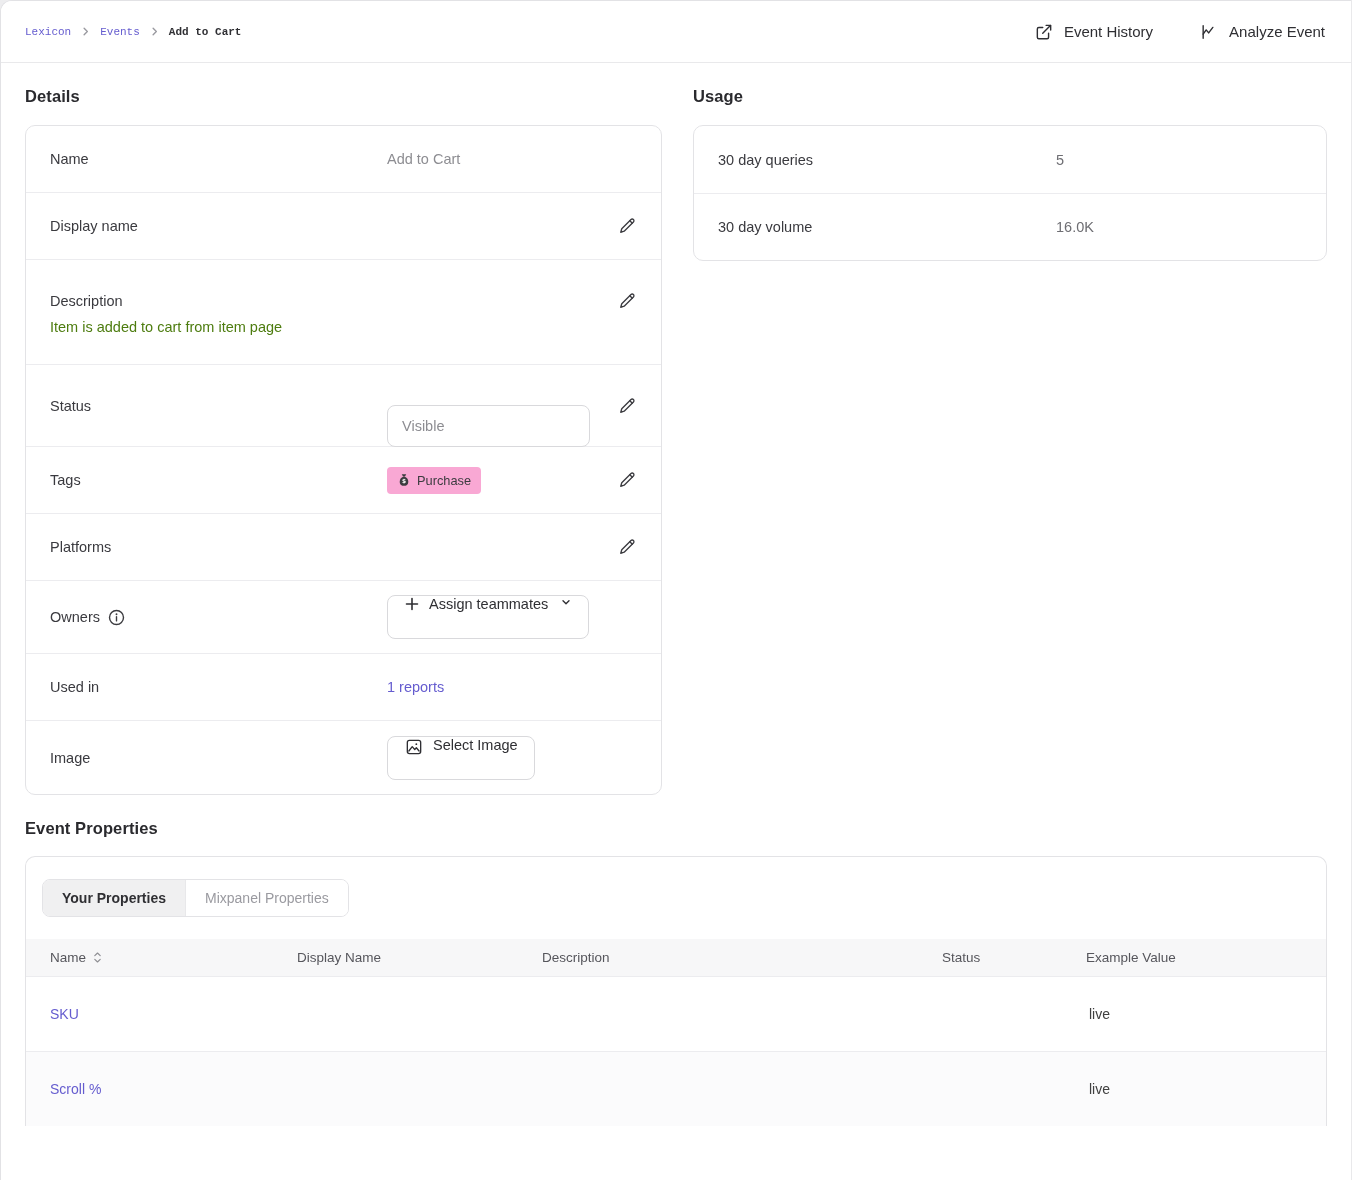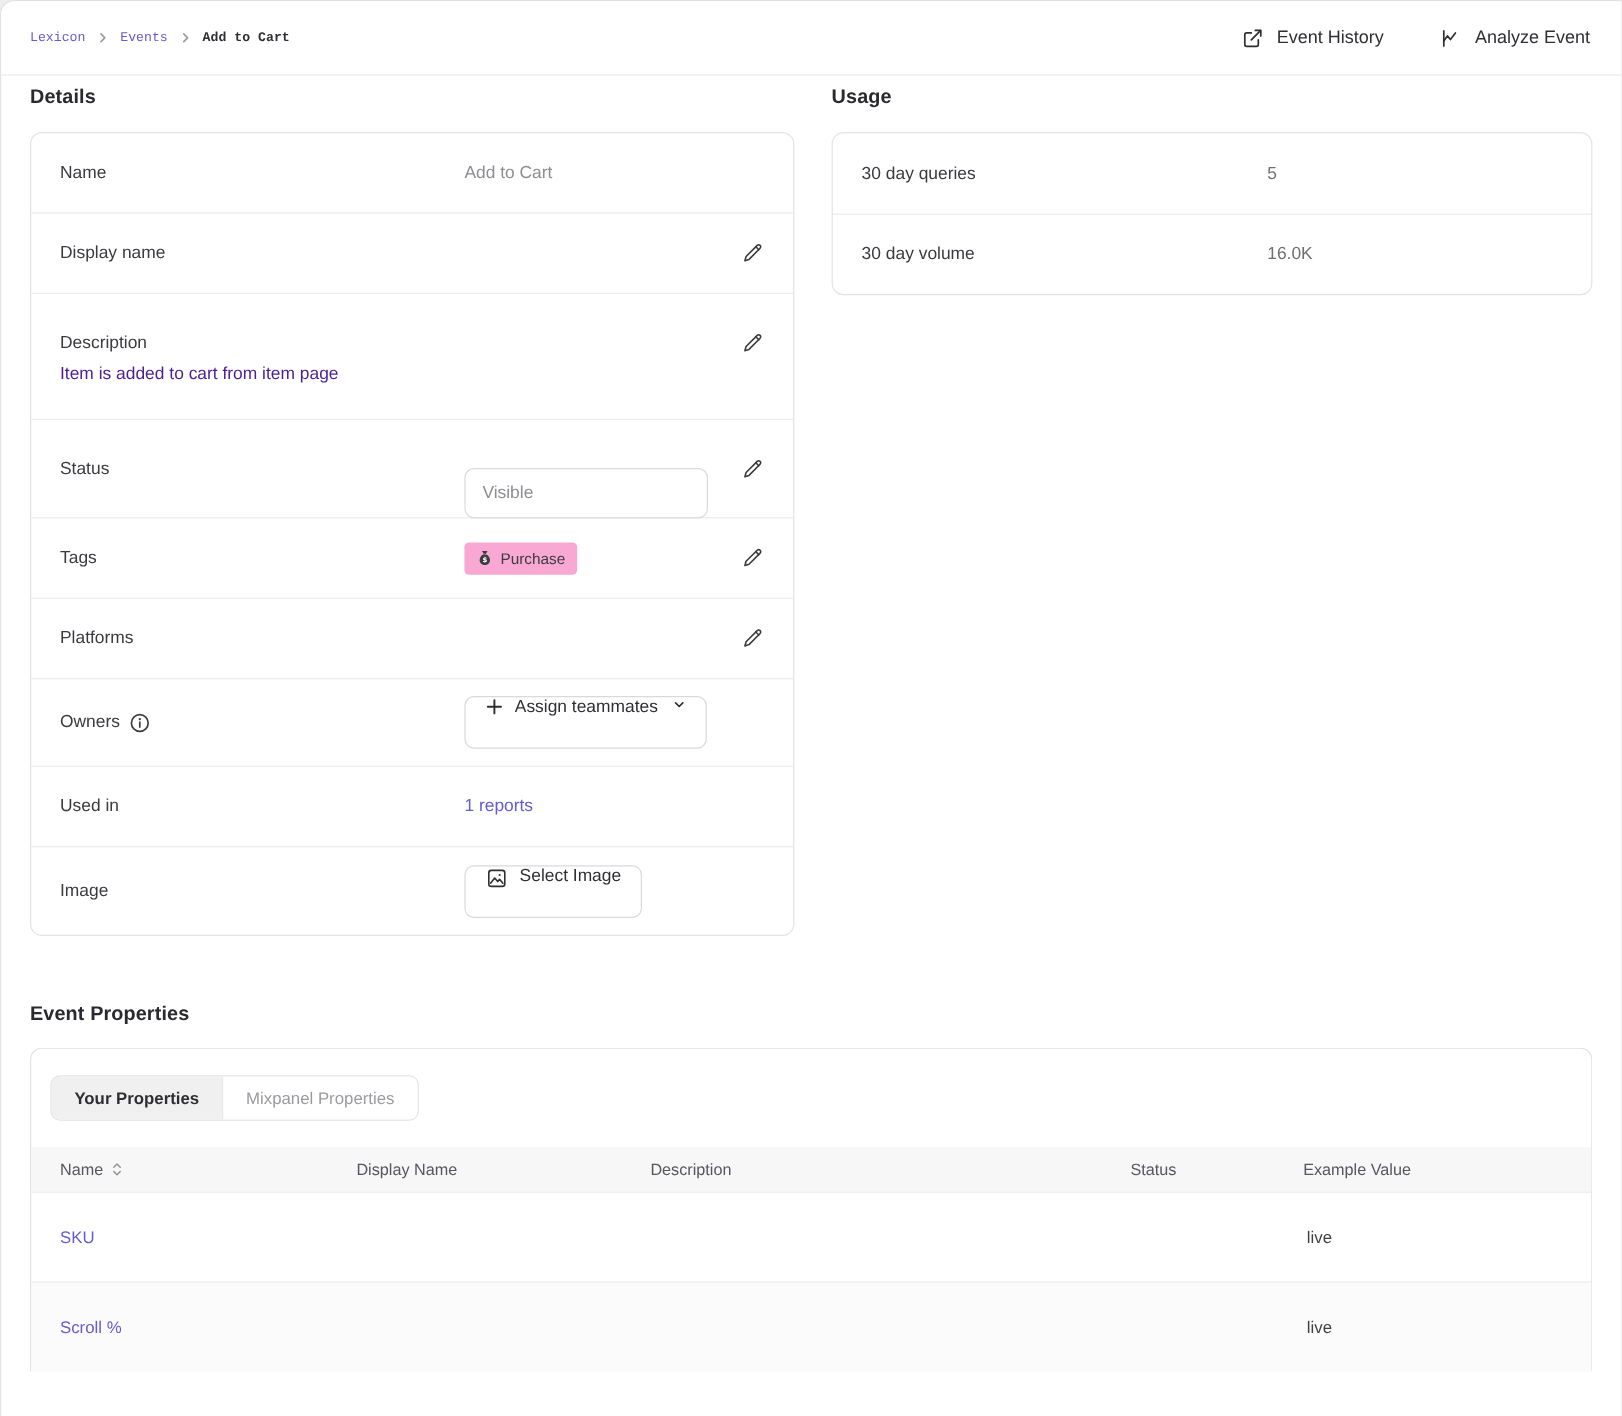--- a/index.html
+++ b/index.html
@@ -25,39 +25,39 @@
     color:#2f2f33; background:none; border:none; cursor:pointer;
     font-family:"Liberation Sans", sans-serif;
   }
   .action-btn svg { color:#2f2f33; }
 
   
   .content { padding:0 24px; }
   .cols { display:flex; gap:31px; }
   .col-left { width:637px; flex:none; }
   .col-right { flex:1; }
-  .section-title { font-size:16.5px; font-weight:700; color:#2a2a2e; margin-top:9px; letter-spacing:.1px; }
+  .section-title { font-size:16.5px; font-weight:700; color:#2a2a2e; margin-top:24px; letter-spacing:.1px; }
 
   .card {
     border:1px solid #e3e3e6; border-radius:10px; background:#fff; margin-top:19px;
   }
   
   .drow {
     display:flex; align-items:center; padding:0 24px; border-top:1px solid #ececef;
   }
   .drow:first-child { border-top:none; }
   .drow .lbl { width:337px; flex:none; font-size:14.5px; font-weight:500; color:#3a3a3f; display:flex; align-items:center; gap:8px; }
   .drow .val { font-size:14.5px; color:#8d8d92; }
   .drow .edit { margin-left:auto; display:flex; align-items:center; color:#3c3c40; cursor:pointer; background:none; border:none; }
   .h66{height:66px} .h67{height:67px} .h73{height:73px} .h74{height:74px} .h82{height:82px}
   .drow-desc { display:block; height:105px; padding-top:31px; border-top:1px solid #ececef; }
   .drow-desc .toprow { display:flex; align-items:center; padding:0 24px; }
   .drow-desc .lbl { font-size:14.5px; font-weight:500; color:#3a3a3f; }
   .drow-desc .edit { margin-left:auto; display:flex; color:#3c3c40; cursor:pointer; background:none; border:none; }
-  .drow-desc .desc-text { padding:8px 24px 0; font-size:14.5px; color:#4c1d95; }
+  .drow-desc .desc-text { padding:8px 24px 0; font-size:14.5px; color:#4d7c0f; }
 
   .status-box {
     width:203px; height:42px; border:1px solid #d9d9dc; border-radius:8px;
     display:flex; align-items:center; padding:0 14px; font-size:14.5px; color:#8d8d92; background:#fff;margin-top:40px;
   }
   .tag-chip {
     display:inline-flex; align-items:center; gap:6px; background:#f9a8d4; border-radius:4px;
     padding:6px 10px; font-size:12.8px; color:#3c3c40; font-weight:500;
   }
   .outline-btn {
@@ -69,21 +69,21 @@
   .val-dark { font-size:14.5px; color:#3c3c40; display:flex; align-items:center; gap:9px; }
   .info-ic { display:inline-flex; color:#3c3c40; }
 
   
   .usage-row { display:flex; align-items:center; height:67px; padding:0 24px; border-top:1px solid #ececef; }
   .usage-row:first-child { border-top:none; }
   .usage-row .lbl { width:338px; flex:none; font-size:14.5px; font-weight:500; color:#3a3a3f; }
   .usage-row .val { font-size:14.5px; color:#6e6e73; }
 
   
-  .props-section-title { margin-top:56px; }
+  .props-section-title { margin-top:24px; }
   .props-card { margin-top:18px; padding-top:22px; min-height:240px; border-bottom:none; border-bottom-left-radius:0; border-bottom-right-radius:0; }
   .tabs {
     display:inline-flex; border:1px solid #e3e3e6; border-radius:8px; overflow:hidden; margin-left:16px;
   }
   .tab {
     padding:10px 19px; font-size:14px; background:#fff; color:#9a9aa0; cursor:pointer;
     border:none; font-family:"Liberation Sans", sans-serif; font-weight:500;
   }
   .tab.active { background:#f0f0f1; color:#2f2f33; font-weight:600; }
   .tab + .tab { border-left:1px solid #e8e8ea; }

